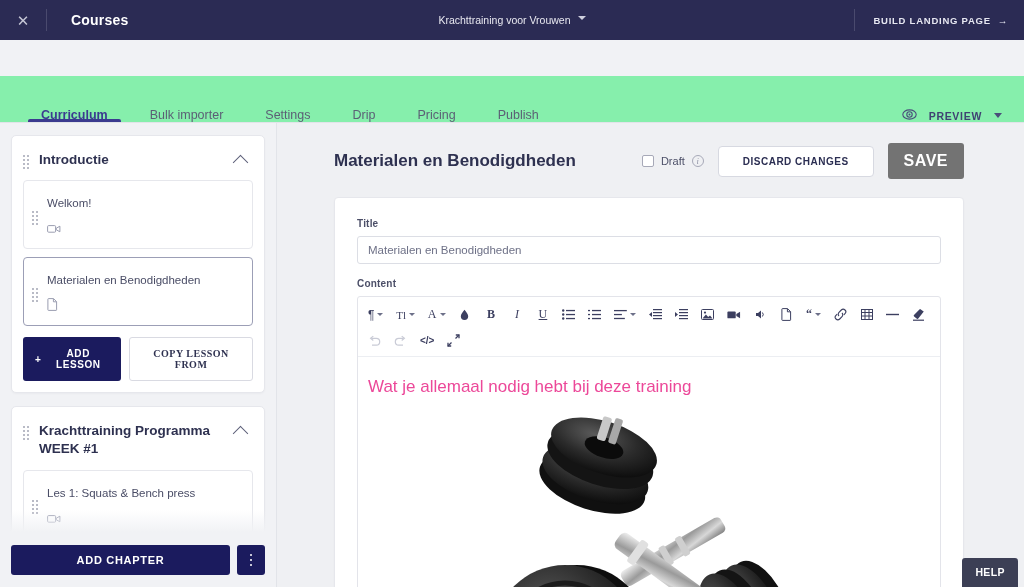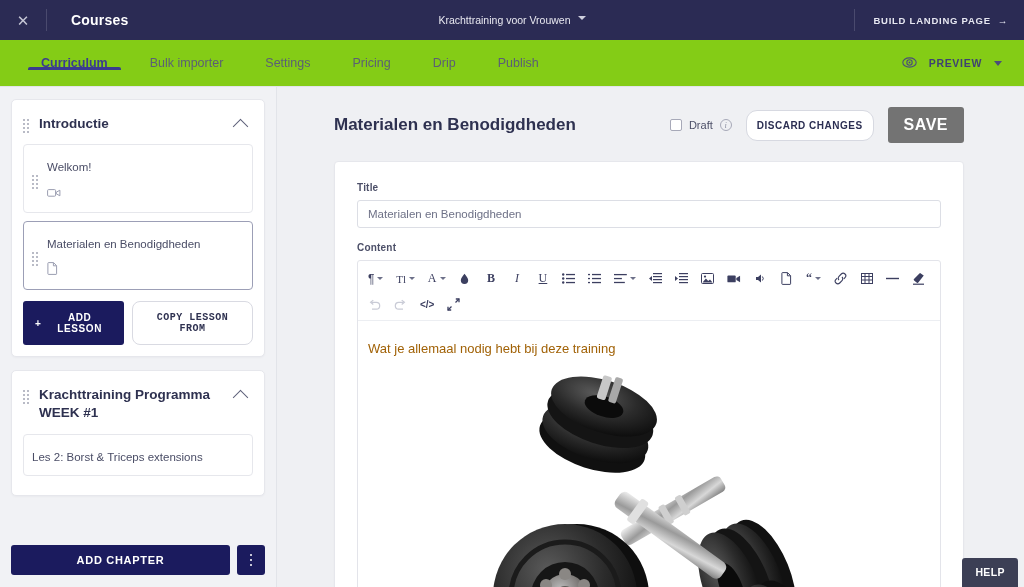--- a/index.html
+++ b/index.html
@@ -45,22 +45,22 @@
   }
   .topbar-right .topbar-divider { margin-right: 18px; }
   .build-landing {
     font-size: 9.5px; font-weight: bold; letter-spacing: .75px;
     color: #e6e7f1; display: flex; align-items: center; gap: 7px;
     padding-right: 16px; cursor: pointer;
   }
 
   
   .tabbar {
-    height: 47px; background: #84cc16; border-bottom: 1px solid #e2e4e9;
-    display: flex; align-items: center; flex: 0 0 47px; position: relative;
+    height: 47px; background: #86efac; border-bottom: 1px solid #e2e4e9;
+    display: flex; align-items: flex-end; flex: 0 0 47px; position: relative; margin-top: 36px;
   }
   .tabs { display: flex; align-items: stretch; padding-left: 20px; }
   .tab {
     display: flex; align-items: center; padding: 0 21px;
     font-size: 12.5px; color: #5b5f75; cursor: pointer; position: relative;
   }
   .tab.active { color: #3b3b8f; font-weight: bold; }
   .tab.active::after {
     content: ""; position: absolute; left: 8px; right: 8px; bottom: 0;
     height: 3px; background: #3b3b8f; border-radius: 2px 2px 0 0;
@@ -121,22 +121,22 @@
   .lesson-icon { margin-top: 9px; color: #9a9db0; display: block; }
   .chapter-actions { display: flex; gap: 8px; padding: 3px 11px 0 11px; }
   .btn-primary-sm {
     background: #1b1b5e; color: #fff; border: none; border-radius: 3px;
     font-size: 10px; font-weight: bold; letter-spacing: .6px;
     padding: 10px 12px; display: flex; align-items: center; gap: 6px;
     cursor: pointer; font-family: inherit;
   }
   .btn-outline-sm {
     background: #fff; color: #2e3150; border: 1px solid #d9dae2;
-    border-radius: 8px; font-size: 10px; font-weight: bold; letter-spacing: .5px;
-    padding: 10px 12px; cursor: pointer; font-family: Liberation Mono, monospace;
+    border-radius: 3px; font-size: 10px; font-weight: bold; letter-spacing: .5px;
+    padding: 10px 12px; cursor: pointer; font-family: Liberation Serif, serif;
   }
   .sidebar-footer {
     flex: 0 0 auto; padding: 9px 11px 12px 11px; background: #f1f2f5;
     display: flex; gap: 7px; position: relative; z-index: 3;
   }
   .btn-add-chapter {
     flex: 1; background: #1b1b5e; color: #fff; border: none; border-radius: 3px;
     height: 30px; font-size: 11px; font-weight: bold; letter-spacing: .7px;
     cursor: pointer; font-family: inherit;
   }
@@ -164,22 +164,22 @@
     width: 12px; height: 12px; border: 1.3px solid #a7a9b8; border-radius: 2px;
     background: #fff; cursor: pointer;
   }
   .draft-label { font-size: 11px; color: #4d5068; }
   .info-icon {
     width: 12px; height: 12px; border: 1.2px solid #a7a9b8; border-radius: 50%;
     color: #8f92a4; font-size: 8.5px; line-height: 10px; text-align: center;
     font-style: italic; font-family: "Liberation Serif", serif; cursor: pointer;
   }
   .btn-discard {
-    background: #fff; color: #2b2e52; border: 1px solid #d7d9e1; border-radius: 11px;
-    font-size: 10px; font-weight: bold; letter-spacing: .5px; padding: 9px 10px;
+    background: #fff; color: #2b2e52; border: 1px solid #d7d9e1; border-radius: 4px;
+    font-size: 10px; font-weight: bold; letter-spacing: .5px; padding: 9px 24px;
     cursor: pointer; font-family: inherit;
   }
   .btn-save {
     background: #737373; color: #fff; border: none; border-radius: 3px;
     font-size: 16px; font-weight: bold; letter-spacing: .5px; padding: 9px 16px;
     cursor: pointer; font-family: inherit;
   }
 
   .editor-card {
     background: #fff; border: 1px solid #e6e7ec; border-radius: 4px;
@@ -204,21 +204,21 @@
     height: 21px; min-width: 21px; display: flex; align-items: center;
     justify-content: center; gap: 3px; color: #3c3f60; cursor: pointer;
     padding: 0 4px; font-size: 12px; margin-right: 5px;
   }
   .tb.dim { color: #c9cbd6; cursor: default; }
   .tb .tri {
     width: 0; height: 0; border-left: 3px solid transparent;
     border-right: 3px solid transparent; border-top: 3.5px solid #6d7089;
   }
   .rte-body { padding: 20px 10px 0 10px; min-height: 290px; position: relative; }
-  .rte-text { font-size: 13px; color: #a16207; margin-bottom: 18px; }
+  .rte-text { font-size: 17px; color: #ec4899; margin-bottom: 18px; }
   .img-wrap { display: flex; justify-content: center; }
 
   
   .help-btn {
     position: absolute; right: 6px; bottom: 0; background: #3c3f55; color: #fff;
     font-size: 10.5px; font-weight: bold; letter-spacing: .4px;
     padding: 8px 13px 9px 13px; border-radius: 3px 3px 0 0; cursor: pointer;
     z-index: 10;
   }
 </style>
@@ -253,24 +253,24 @@
       <div class="tab active">
           <span>Curriculum</span>
         </div>
       <div class="tab">
           <span>Bulk importer</span>
         </div>
       <div class="tab">
           <span>Settings</span>
         </div>
       <div class="tab">
+          <span>Drip</span>
+        </div>
+      <div class="tab">
           <span>Pricing</span>
-        </div>
-      <div class="tab">
-          <span>Drip</span>
         </div>
       <div class="tab">
           <span>Publish</span>
         </div>
     </div>
     <div class="preview-btn">
       <span>
         <svg width="15" height="11" viewBox="0 0 15 11" fill="none">
           <ellipse cx="7.5" cy="5.5" rx="6.7" ry="4.6" stroke="#4a4d7a" stroke-width="1.1"></ellipse>
           <circle cx="7.5" cy="5.5" r="2.7" stroke="#4a4d7a" stroke-width="1.1"></circle>
@@ -365,20 +365,41 @@
                 <i></i>
                 <i></i>
                 <i></i>
                 <i></i>
                 <i></i>
               </span>
             <span class="chapter-title">Krachttraining Programma WEEK #1</span>
             <span class="chev"></span>
           </div>
 
+          <div class="lesson">
+            <span class="grip">
+                <i></i>
+                <i></i>
+                <i></i>
+                <i></i>
+                <i></i>
+                <i></i>
+                <i></i>
+                <i></i>
+              </span>
+            <span class="lesson-body">
+              <span class="lesson-title">Les 1: Squats &amp; Bench press</span>
+              <span class="lesson-icon">
+                <svg width="14" height="10" viewBox="0 0 14 10" fill="none">
+                  <rect x=".6" y="1.6" width="8" height="6.6" rx="1" stroke="#9a9db0" stroke-width="1"></rect>
+                  <path d="M9.3 4.2l3.6-2v5.6l-3.6-2z" stroke="#9a9db0" stroke-width="1" fill="none"></path>
+                </svg>
+              </span>
+            </span>
+          </div>
 
           <div class="lesson">
 
             <span class="lesson-body">
               <span class="lesson-title">Les 2: Borst &amp; Triceps extensions</span>
               
             </span>
           </div>
 
         </div>

